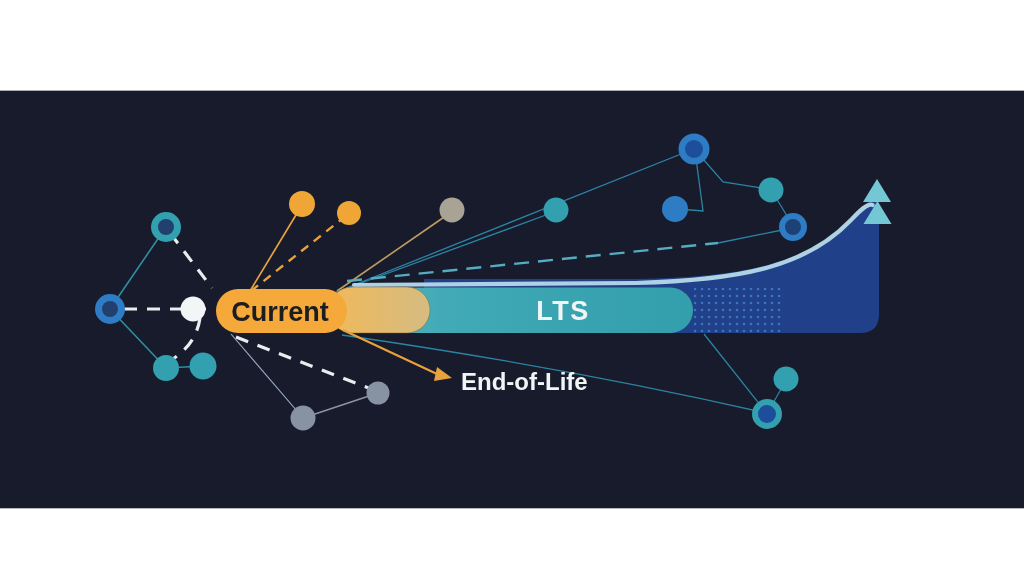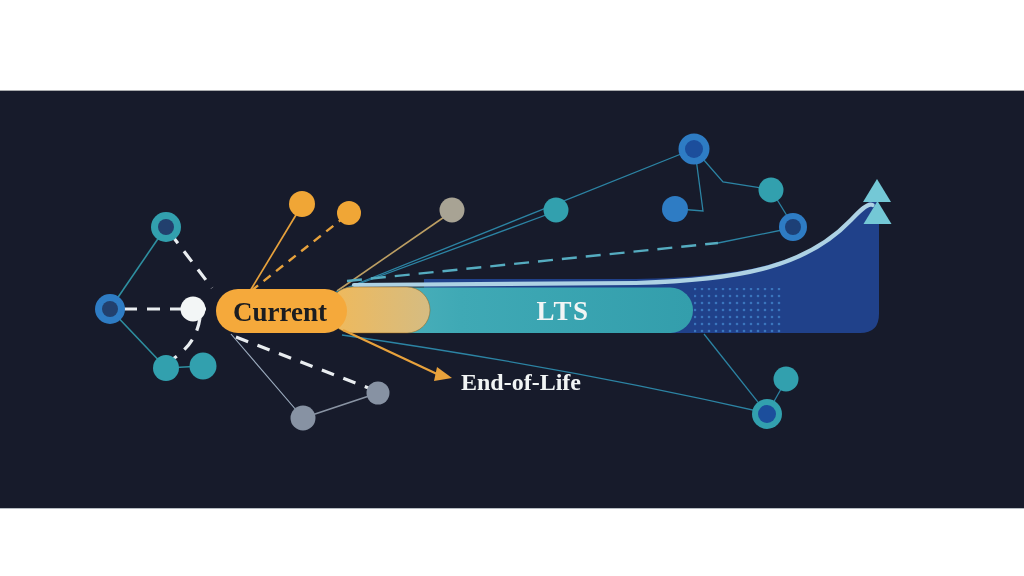--- a/index.html
+++ b/index.html
@@ -1,17 +1,17 @@
 <!DOCTYPE html>
 <html><head>
 <meta charset="utf-8">
 <style>
   html,body { margin:0; padding:0; background:#ffffff; }
   .stage { position:relative; width:1024px; height:576px; background:#e5e5e5; overflow:hidden;
-           font-family:Liberation Serif, serif; }
+           font-family:Liberation Sans, sans-serif; }
   svg { display:block; }
 
   
   .edge-teal   { stroke:#2E8FA0; stroke-width:1.6; fill:none; }
   .edge-teal2  { stroke:#2C84A4; stroke-width:1.3; fill:none; }
   .edge-gray   { stroke:#8A94A4; stroke-width:1.6; fill:none; }
   .edge-light  { stroke:#9FAFC2; stroke-width:1.1; fill:none; }
   .edge-orange { stroke:#E8A23C; stroke-width:1.7; fill:none; }
   .edge-khaki  { stroke:#BD9F63; stroke-width:1.6; fill:none; }
   .dash-white  { stroke:#E9EDF0; stroke-width:3.2; stroke-dasharray:13 10; fill:none; }

